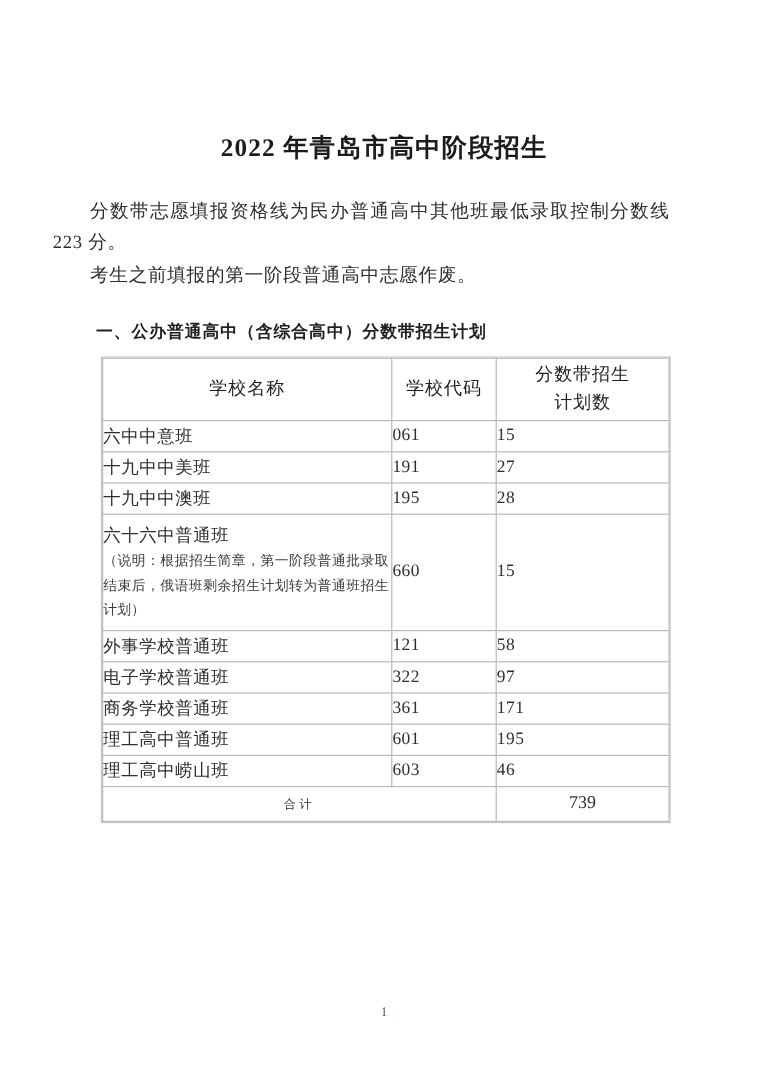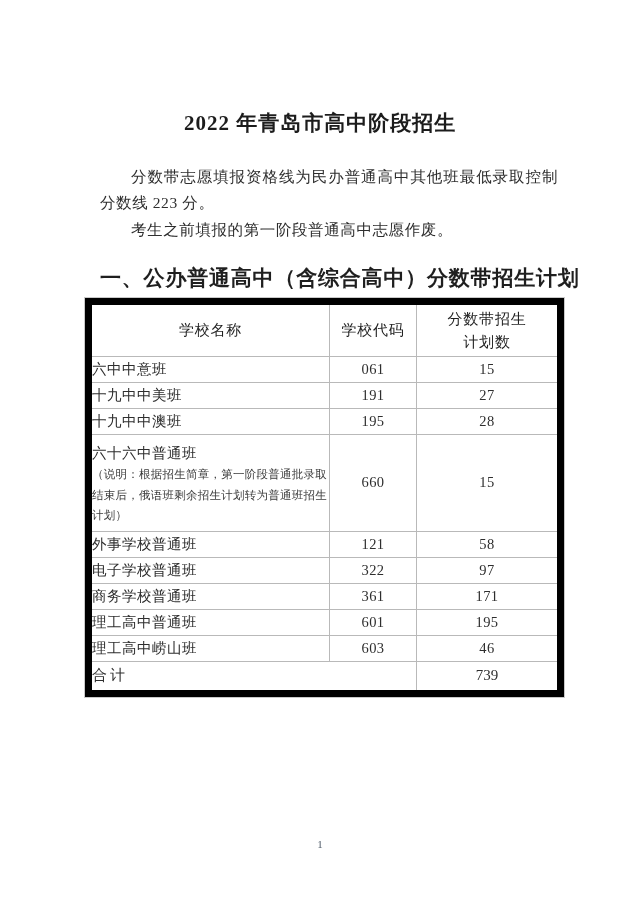--- a/index.html
+++ b/index.html
@@ -30,35 +30,35 @@
     letter-spacing: 1px;
     color: #1c1c1c;
     padding-top: 108px;
     margin: 0;
   }
   .doc-title .line {
     display: block;
   }
   .body-block {
     margin: 0;
-    padding: 26px 82px 0 100px;
+    padding: 26px 82px 0 44px;
   }
   .para {
     margin: 0 0 1px 0;
     font-size: 15.5px;
     line-height: 26px;
     text-align: justify;
     text-indent: 31px;
     letter-spacing: 0.6px;
     color: #2e2e2e;
   }
   .section-heading {
     margin: 0;
-    padding: 22px 0 8px 100px;
-    font-size: 21px;
+    padding: 22px 0 8px 80px;
+    font-size: 14px;
     font-weight: bold;
     line-height: 24px;
     letter-spacing: 0.8px;
     color: #1f1f1f;
   }
   .table-wrap {
     padding: 0 0 0 85px;
   }
   table.plan-table {
     border-collapse: collapse;
@@ -69,21 +69,21 @@
   }
   table.plan-table td,
   table.plan-table th {
     border: 1px solid #b9b9b9;
     padding: 0;
     font-weight: normal;
     vertical-align: middle;
   }
   
   table.plan-table {
-    border: 7px solid #000000;
+    border: 1px solid #000000;
     outline: 1px solid #c9c9c9;
     outline-offset: 0px;
   }
   col.c-name  { width: 241px; }
   col.c-code  { width: 87px;  }
   col.c-plan  { width: 144px; }
 
   thead th {
     height: 51px;
     text-align: center;
@@ -97,21 +97,21 @@
 
   tbody td {
     height: 25px;
   }
   td.name {
     text-align: left;
     padding-left: 7px;
     letter-spacing: 0.5px;
   }
   td.code, td.plan {
-    text-align: center;
+    text-align: left;
     letter-spacing: 0.4px;
   }
   tr.tall td.name {
     padding-top: 8px;
     padding-bottom: 5px;
     line-height: 21px;
   }
   .name-main {
     display: block;
     font-size: 14.5px;
@@ -123,23 +123,23 @@
     line-height: 20.5px;
     color: #3a3a3a;
     letter-spacing: 0.2px;
     text-align: justify;
     padding-right: 2px;
   }
   tr.total td {
     height: 28px;
   }
   td.total-label {
-    text-align: left;
+    text-align: center;
     letter-spacing: 3px;
-    font-size: 15px;
+    font-size: 10px;
   }
   td.total-value {
     text-align: center;
     font-size: 15px;
   }
   .page-number {
     position: absolute;
     left: 0;
     right: 0;
     top: 838px;

